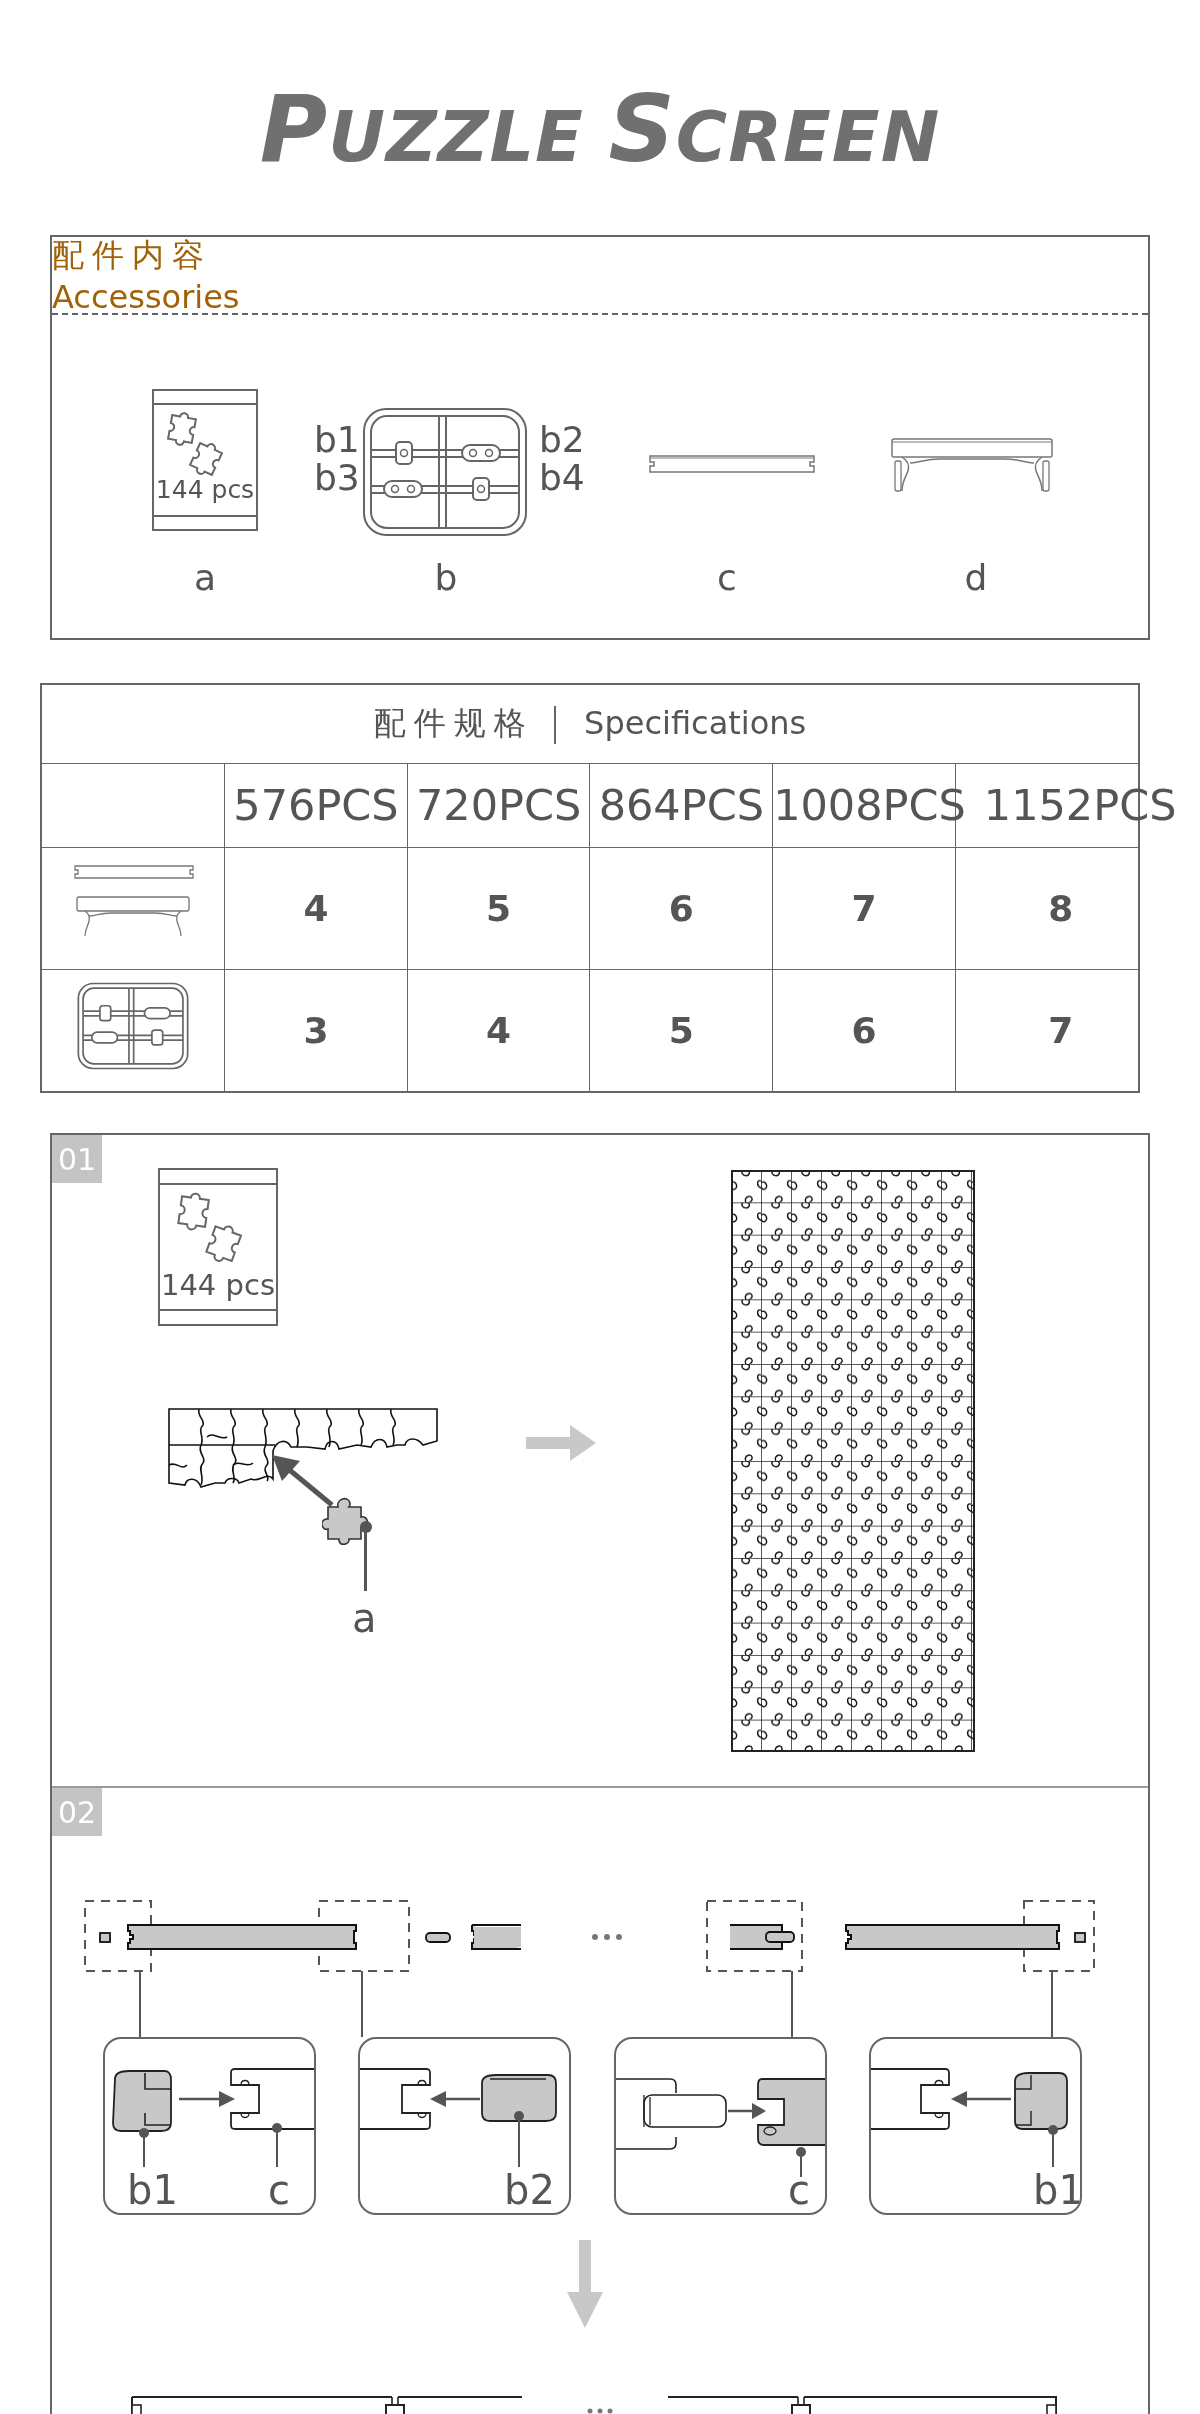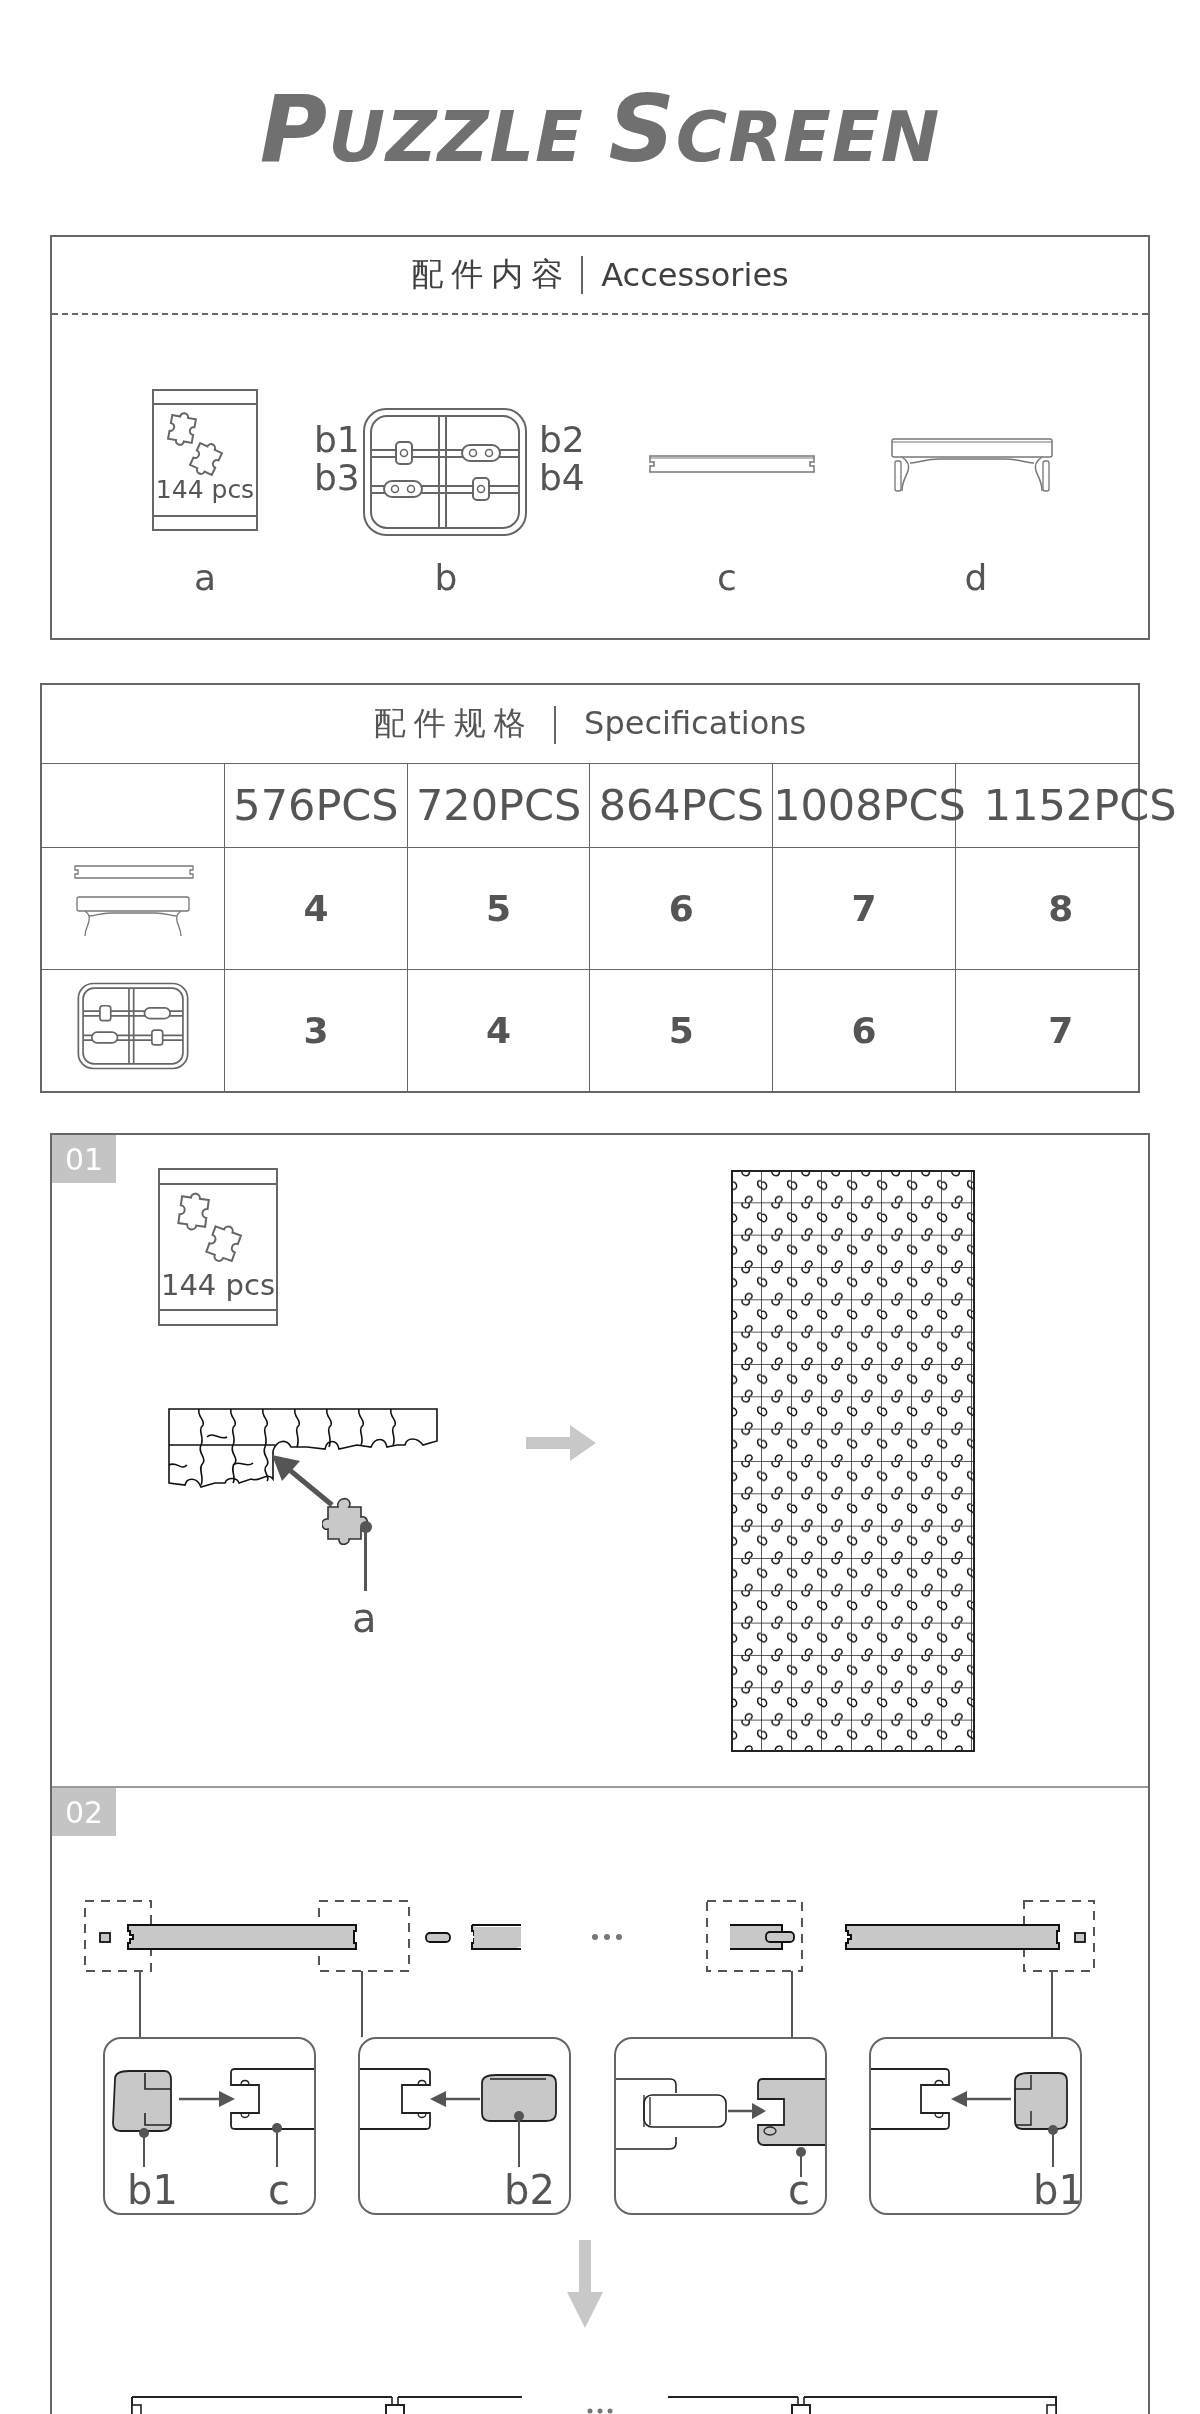--- a/index.html
+++ b/index.html
@@ -12,22 +12,22 @@
     color: #707070; letter-spacing: 1px;
   }
   .title .big { font-size: 92px; }
   .title .small { font-size: 70px; }
 
   .panel { position: absolute; border: 2px solid #666666; background: #fff; }
 
   
   #accessories { left: 50px; top: 235px; width: 1100px; height: 405px; }
   #accessories .head {
-    height: 78px; display: flex; align-items: center; justify-content: center;
-    border-bottom: 2px dashed #666; font-size: 32px; color: #404040;
+    height: 78px; display: flex; justify-content: center;
+    border-bottom: 2px dashed #666; font-size: 32px; color: #a16207; flex-direction: column;
   }
   .head .cn { letter-spacing: 8px; }
   .head .sep { width: 2px; height: 38px; background: #666; margin: 0 18px 0 10px; display: inline-block; }
   .head .en { font-size: 32px; }
 
   .acc-item { position: absolute; }
   .acc-label { position: absolute; font-size: 36px; color: #555; text-align: center; width: 60px; }
 
   
   #specs { left: 40px; top: 683px; width: 1100px; height: 410px; }
@@ -37,21 +37,21 @@
   #specs .hdr-row th { height: 84px; font-weight: normal; font-size: 43px; color: #555; }
   #specs .val-row td { font-weight: bold; font-size: 36px; color: #555; }
   #specs .row1 td { height: 122px; }
   #specs .row2 td { height: 122px; }
   #specs td.first, #specs th.first { width: 182px; border-left: none; }
   #specs td.last, #specs th.last { border-right: none; padding-left: 28px; }
 
   
   #steps { left: 50px; top: 1133px; width: 1100px; height: 1300px; }
   .step-badge {
-    position: absolute; width: 64px; height: 48px; background: #c4c4c4;
+    position: absolute; width: 50px; height: 48px; background: #c4c4c4;
     color: #fff; font-size: 30px; display: flex; align-items: center; justify-content: center;
     font-family: "DejaVu Sans", sans-serif;
   }
   .step-divider { position: absolute; left: 0; width: 1096px; height: 2px; background: #9a9a9a; }
 
   .abs { position: absolute; }
   .letter { font-size: 40px; color: #555; position: absolute; }
 </style>
 </head>
 <body>

